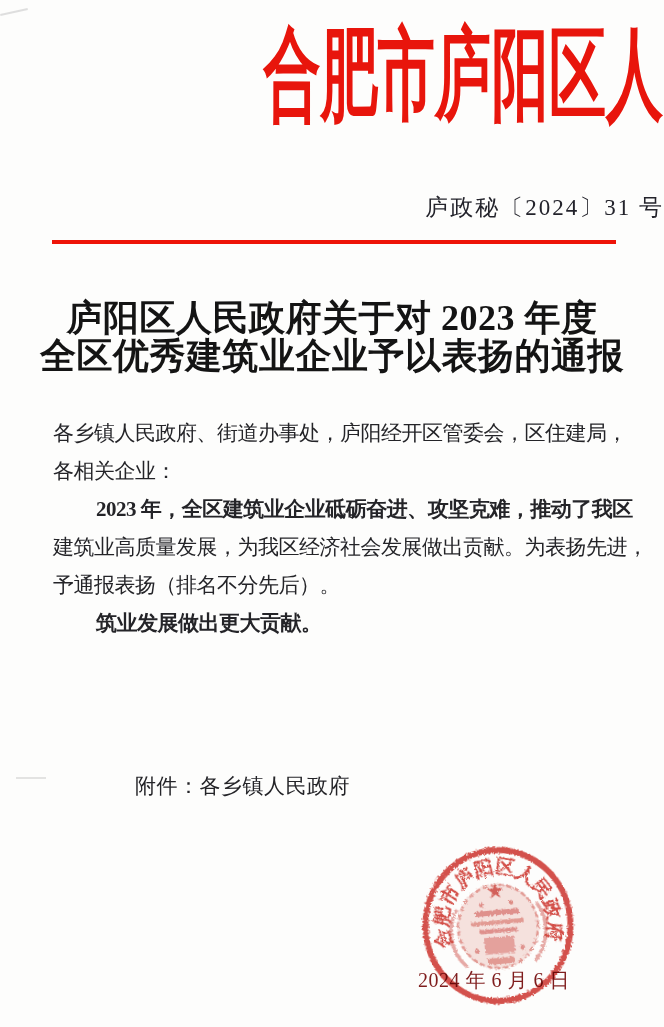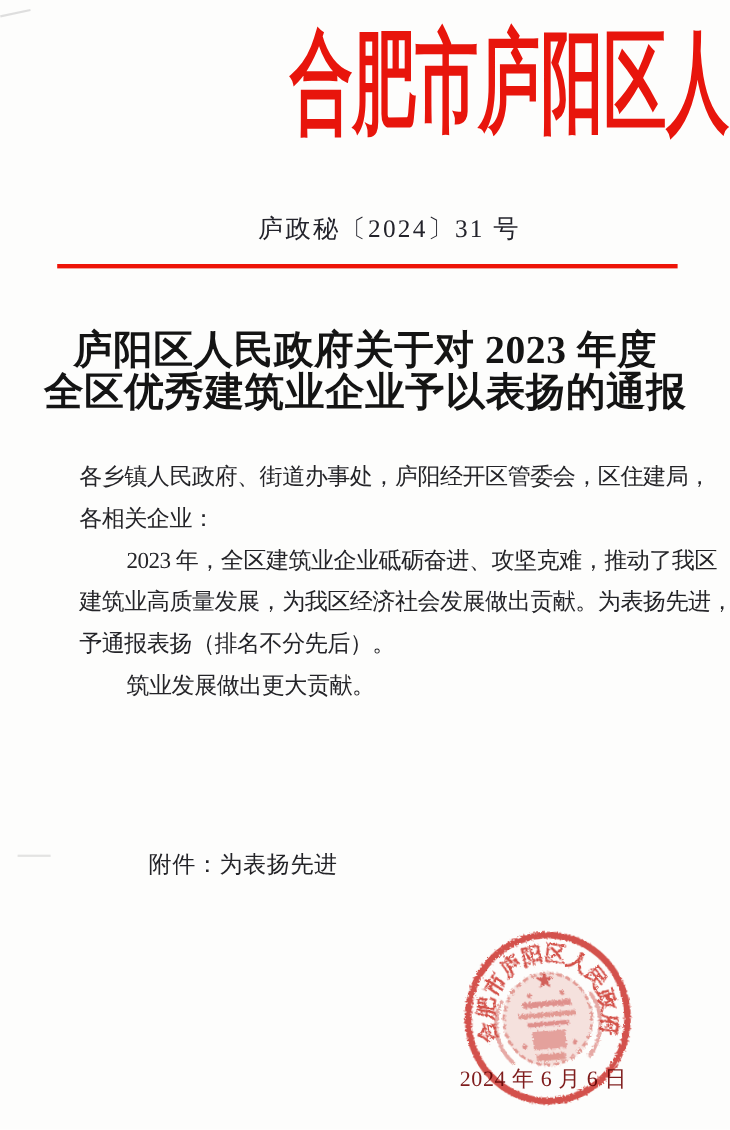--- a/index.html
+++ b/index.html
@@ -32,21 +32,21 @@
     transform: scaleX(0.565);
     transform-origin: center;
     letter-spacing: 0;
   }
   .doc-number {
     position: absolute;
     top: 192px; left: 0;
     width: 664px;
     box-sizing: border-box;
     padding-left: 44px;
-    text-align: center;
+    text-align: right;
     font-size: 23px;
     letter-spacing: 2px;
     color: #23232b;
   }
   .red-line {
     position: absolute;
     top: 240px; left: 52px;
     width: 564px; height: 4px;
     background: #ee1408;
   }
@@ -63,23 +63,22 @@
   }
   .body-text {
     position: absolute;
     top: 414px; left: 53px;
     width: 580px;
     font-size: 21px;
     line-height: 38px;
     letter-spacing: -0.5px;
     color: #242428;
     white-space: nowrap;
-    margin-left: 19px;
   }
-  .body-text .indent { padding-left: 43px; }
+  .body-text .indent { padding-left: 43px; font-weight: bold; }
   .attachment {
     position: absolute;
     top: 772px; left: 135px;
     font-size: 21px;
     letter-spacing: 0.5px;
     color: #242428;
   }
   .issue-date {
     position: absolute;
     top: 967px; left: 418px;
@@ -118,21 +117,21 @@
 
   <div class="body-text">
     <div class="line">各乡镇人民政府、街道办事处，庐阳经开区管委会，区住建局，</div>
     <div class="line">各相关企业：</div>
     <div class="line indent">2023 年，全区建筑业企业砥砺奋进、攻坚克难，推动了我区</div>
     <div class="line">建筑业高质量发展，为我区经济社会发展做出贡献。为表扬先进，</div>
     <div class="line">予通报表扬（排名不分先后）。</div>
     <div class="line indent">筑业发展做出更大贡献。</div>
   </div>
 
-  <div class="attachment">附件：为表扬先进</div>
+  <div class="attachment">附件：各乡镇人民政府</div>
 
   <div class="issue-date">2024 年 6 月 6 日</div>
 
   <svg class="seal" width="170" height="177" viewBox="0 0 170 170" preserveAspectRatio="none">
     <defs>
       <path id="sealArc" d="M 38 102.1 A 50 50 0 1 1 132 102.1" fill="none"></path>
       <filter id="stampRough" x="-15%" y="-15%" width="130%" height="130%">
         <feTurbulence type="fractalNoise" baseFrequency="0.55" numOctaves="2" seed="7" result="n"></feTurbulence>
         <feDisplacementMap in="SourceGraphic" in2="n" scale="4"></feDisplacementMap>
       </filter>

